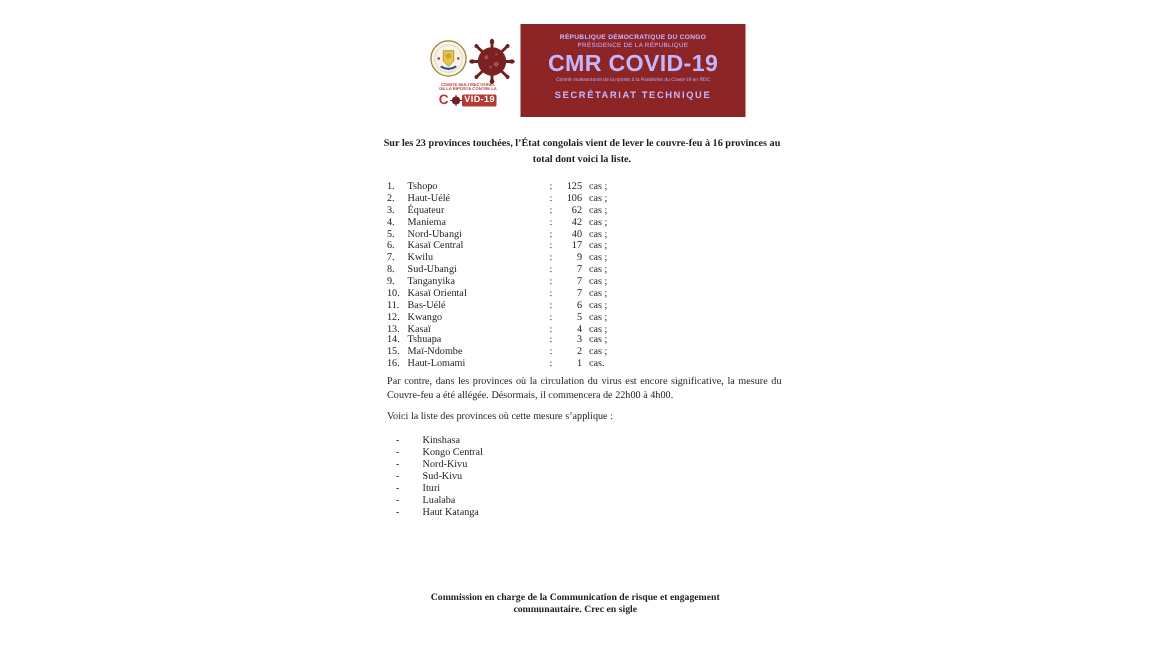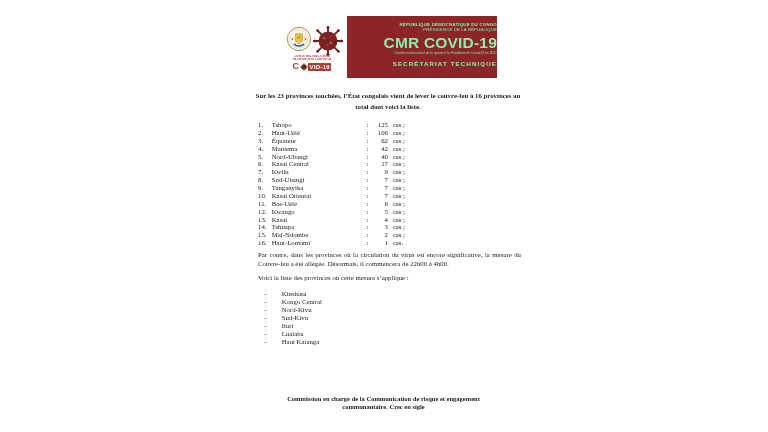--- a/index.html
+++ b/index.html
@@ -27,21 +27,21 @@
     font-size:9px;color:#b43a34;line-height:9px;
   }
   .covid-word .mini-virus{width:8px;height:8px;margin:0 0.5px;}
   .covid-word .chip{
     font-family:"Liberation Sans",sans-serif;font-weight:bold;
     font-size:6px;line-height:8px;color:#ffffff;background:#b43a34;
     padding:0 1.5px;border-radius:1px;letter-spacing:0.3px;
   }
   .banner{
     position:absolute;left:347px;top:16px;width:150px;height:62px;
-    background:#8d2426;color:#86efac;text-align:right;
+    background:#8d2426;color:#c4b5fd;text-align:center;
     font-family:"Liberation Sans",sans-serif;
     box-sizing:border-box;padding-top:6px;
   }
   .banner .b-line1{font-size:4.4px;line-height:5.4px;font-weight:bold;letter-spacing:0.2px;}
   .banner .b-line2{font-size:4.2px;line-height:5px;letter-spacing:0.2px;}
   .banner .b-title{font-size:15.5px;line-height:17px;font-weight:bold;letter-spacing:0.2px;margin-top:2px;white-space:nowrap;}
   .banner .b-sub{font-size:3.3px;line-height:4px;opacity:0.9;white-space:nowrap;overflow:hidden;}
   .banner .b-secr{font-size:6.2px;line-height:7px;font-weight:bold;letter-spacing:1.1px;margin-top:5px;}
   
   .intro{

